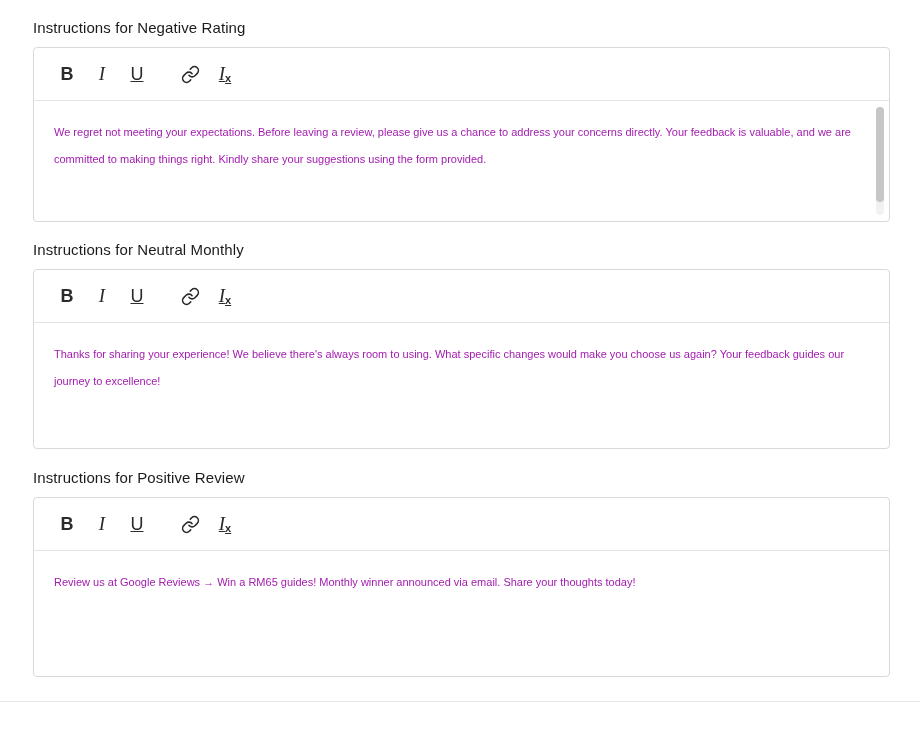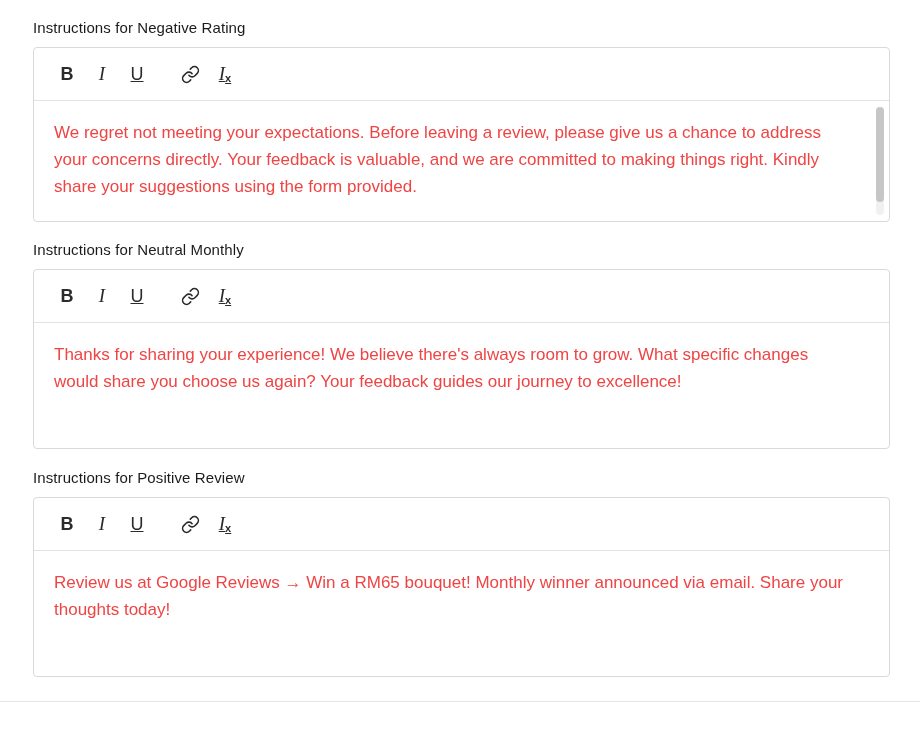--- a/index.html
+++ b/index.html
@@ -75,23 +75,23 @@
     font-weight: bold;
     text-decoration: none;
     position: relative;
     top: 4px;
     left: 0px;
   }
   .editor-body {
     position: relative;
     box-sizing: border-box;
     padding: 18px 22px 18px 20px;
-    font-size: 17px;
+    font-size: 11px;
     line-height: 27px;
-    color: #ef4444;
+    color: #a21caf;
   }
   .editor-body .text {
     max-width: 800px;
   }
   
   .scroll-track {
     position: absolute;
     top: 6px;
     right: 5px;
     bottom: 6px;
@@ -167,21 +167,21 @@
             <path d="M10 13a5 5 0 0 0 7.54.54l3-3a5 5 0 0 0-7.07-7.07l-1.72 1.71"></path>
             <path d="M14 11a5 5 0 0 0-7.54-.54l-3 3a5 5 0 0 0 7.07 7.07l1.71-1.71"></path>
           </svg>
         </div>
         <div class="tb-btn clearfmt">
           <span>I</span>
             <span class="sub">x</span>
         </div>
       </div>
       <div class="editor-body editor-b2">
-        <div class="text">Thanks for sharing your experience! We believe there's always room to grow. What specific changes would share you choose us again? Your feedback guides our journey to excellence!</div>
+        <div class="text">Thanks for sharing your experience! We believe there's always room to using. What specific changes would make you choose us again? Your feedback guides our journey to excellence!</div>
       </div>
     </div>
   </div>
 
   <div class="spacer-2"></div>
 
   <div class="field-block">
     <div class="field-label">Instructions for Positive Review</div>
     <div class="editor">
       <div class="toolbar">
@@ -194,19 +194,19 @@
             <path d="M10 13a5 5 0 0 0 7.54.54l3-3a5 5 0 0 0-7.07-7.07l-1.72 1.71"></path>
             <path d="M14 11a5 5 0 0 0-7.54-.54l-3 3a5 5 0 0 0 7.07 7.07l1.71-1.71"></path>
           </svg>
         </div>
         <div class="tb-btn clearfmt">
           <span>I</span>
             <span class="sub">x</span>
         </div>
       </div>
       <div class="editor-body editor-b3">
-        <div class="text">Review us at Google Reviews → Win a RM65 bouquet! Monthly winner announced via email. Share your thoughts today!</div>
+        <div class="text">Review us at Google Reviews → Win a RM65 guides! Monthly winner announced via email. Share your thoughts today!</div>
       </div>
     </div>
   </div>
 
   <div class="bottom-rule"></div>
 </div>
 
 </body></html>

